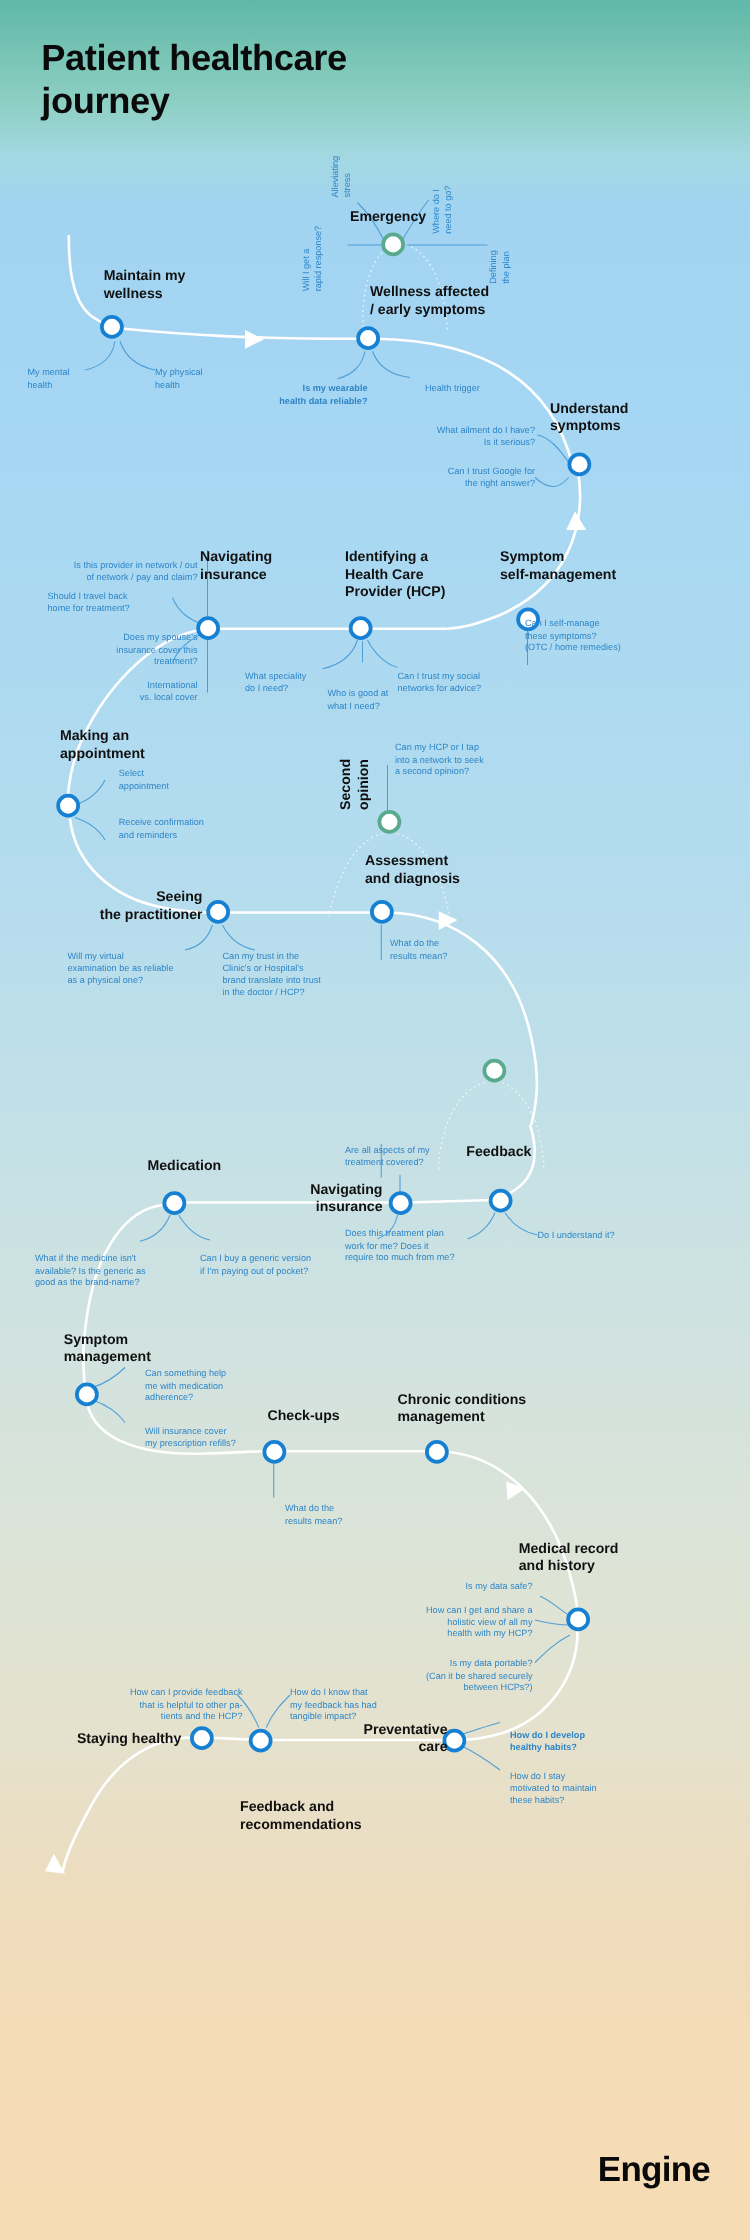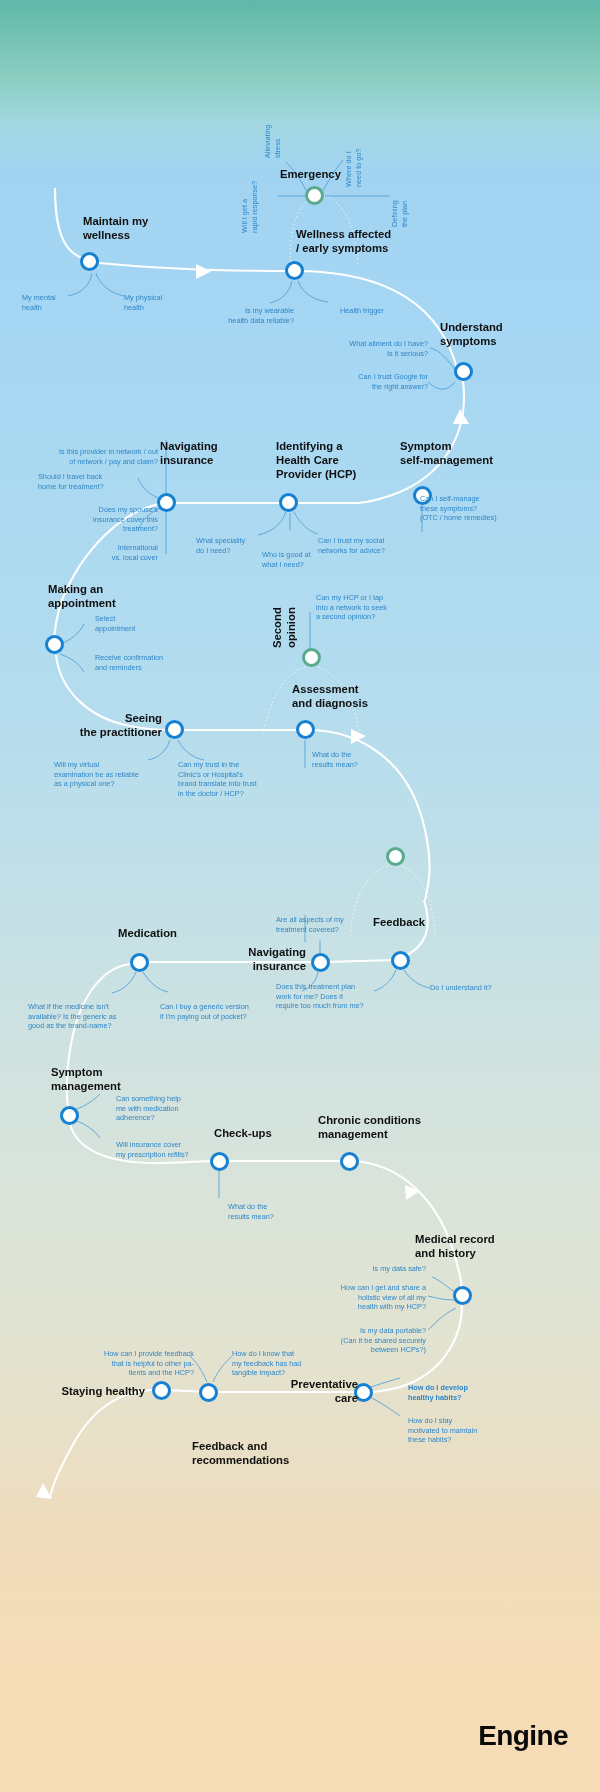--- a/index.html
+++ b/index.html
@@ -191,20 +191,22 @@
     <path class="bline" d="M456,1300 C444,1300 436,1298 428,1296"></path>
     <path class="bline" d="M456,1308 C444,1314 436,1322 428,1330"></path>
 
     <path class="bline" d="M207,1382 C202,1370 196,1362 190,1356"></path>
     <path class="bline" d="M213,1382 C218,1370 226,1362 232,1356"></path>
 
     <path class="bline" d="M368,1388 C380,1384 392,1380 400,1378"></path>
     <path class="bline" d="M368,1396 C380,1402 392,1410 400,1416"></path>
   </svg>
 
+  <div id="title">Patient healthcare
+journey</div>
 
   <div class="node green" style="left:305px; top:186px;"></div>
   <div class="node" style="left:80px; top:252px;"></div>
   <div class="node" style="left:285px; top:261px;"></div>
   <div class="node" style="left:454px; top:362px;"></div>
   <div class="node" style="left:157px; top:493px;"></div>
   <div class="node" style="left:279px; top:493px;"></div>
   <div class="node" style="left:413px; top:486px;"></div>
   <div class="node" style="left:45px; top:635px;"></div>
   <div class="node green" style="left:302px; top:648px;"></div>
@@ -268,21 +270,21 @@
   <div class="q rot-up" style="left:240px; top:233px; transform:rotate(-90deg); transform-origin:0 0; width:68px; text-align:left;">Will I get a
 rapid response?</div>
   <div class="q rot-up" style="left:390px; top:227px; transform:rotate(-90deg); transform-origin:0 0; width:55px; text-align:left;">Defining
 the plan</div>
 
   <div class="q" style="left:22px; top:293px; width:46px; text-align:left;">My mental
 health</div>
   <div class="q" style="left:124px; top:293px; width:54px; text-align:left;">My physical
 health</div>
 
-  <div class="q" style="left:222px; top:306px; width:72px; text-align:right;">Is my wearable
+  <div class="q" style="left:222px; top:306px; width:72px; text-align:right;font-weight:bold;">Is my wearable
 health data reliable?</div>
   <div class="q" style="left:340px; top:306px; width:60px; text-align:left;">Health trigger</div>
 
   <div class="q" style="left:316px; top:339px; width:112px; text-align:right;">What ailment do I have?
 Is it serious?</div>
   <div class="q" style="left:316px; top:372px; width:112px; text-align:right;">Can I trust Google for
 the right answer?</div>
 
   <div class="q" style="left:26px; top:447px; width:132px; text-align:right;">Is this provider in network / out
 of network / pay and claim?</div>

